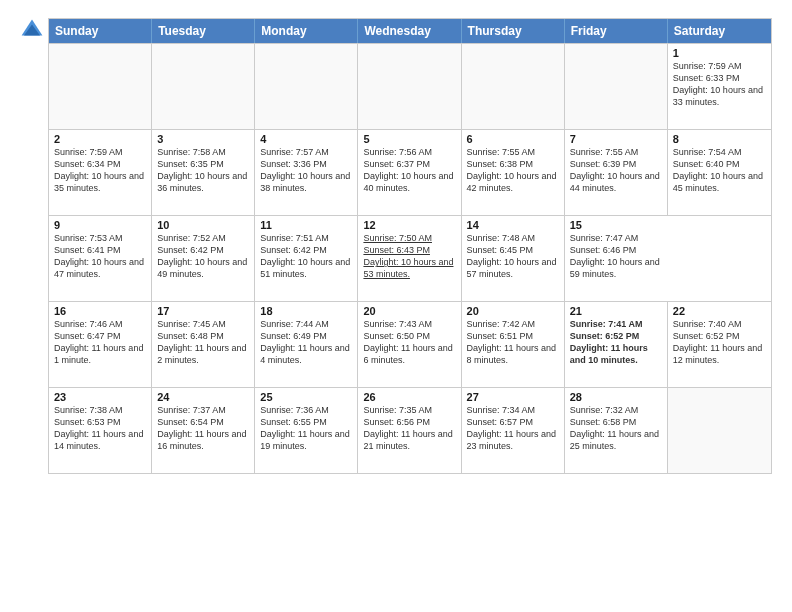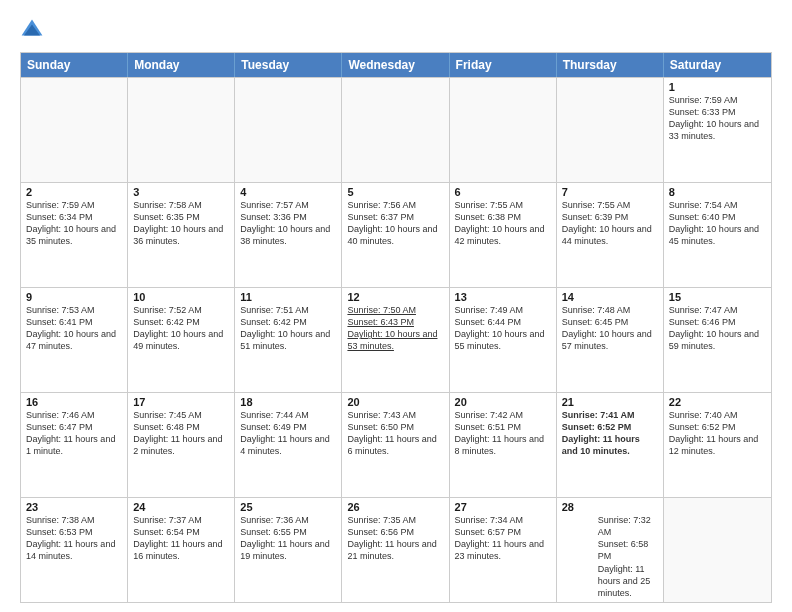--- a/index.html
+++ b/index.html
@@ -8,21 +8,21 @@
       background: #fff;
       width: 792px;
       height: 612px;
       overflow: hidden;
     }
     .page {
       width: 792px;
       height: 484px;
       padding: 18px 20px 10px 20px;
       display: flex;
-      flex-direction: column;
+      flex-direction: row;
     }
     .header {
       display: flex;
       justify-content: space-between;
       align-items: flex-start;
       margin-bottom: 10px;
     }
     .logo {
       display: flex;
       align-items: center;
@@ -131,25 +131,25 @@
     </div>
     <div class="title-block">
       <div class="month-title"></div>
       <div class="subtitle"></div>
     </div>
   </div>
 
   <div class="calendar">
     <div class="cal-header">
     <div class="cal-header-cell">Sunday</div>
+        <div class="cal-header-cell">Tuesday</div>
         <div class="cal-header-cell">Monday</div>
-        <div class="cal-header-cell">Tuesday</div>
         <div class="cal-header-cell">Wednesday</div>
+        <div class="cal-header-cell">Thursday</div>
         <div class="cal-header-cell">Friday</div>
-        <div class="cal-header-cell">Thursday</div>
         <div class="cal-header-cell">Saturday</div>
       </div>
     <div class="cal-body">
     <div class="cal-row">
           <div class="cal-cell empty"></div>
           <div class="cal-cell empty"></div>
           <div class="cal-cell empty"></div>
           <div class="cal-cell empty"></div>
           <div class="cal-cell empty"></div>
           <div class="cal-cell empty"></div>
@@ -223,26 +223,20 @@
 Sunset: 6:42 PM
 Daylight: 10 hours and 51 minutes.</div>
           </div>
           <div class="cal-cell">
             <span class="day-num">12</span>
             <div class="cell-text" style="white-space: pre-line; text-decoration: underline;">Sunrise: 7:50 AM
 Sunset: 6:43 PM
 Daylight: 10 hours and 53 minutes.</div>
           </div>
           <div class="cal-cell">
-            <span class="day-num">13</span>
-            <div class="cell-text" style="white-space: pre-line;">Sunrise: 7:49 AM
-Sunset: 6:44 PM
-Daylight: 10 hours and 55 minutes.</div>
-          </div>
-          <div class="cal-cell">
             <span class="day-num">14</span>
             <div class="cell-text" style="white-space: pre-line;">Sunrise: 7:48 AM
 Sunset: 6:45 PM
 Daylight: 10 hours and 57 minutes.</div>
           </div>
           <div class="cal-cell">
             <span class="day-num">15</span>
             <div class="cell-text" style="white-space: pre-line;">Sunrise: 7:47 AM
 Sunset: 6:46 PM
 Daylight: 10 hours and 59 minutes.</div>
@@ -318,21 +312,21 @@
 Daylight: 11 hours and 21 minutes.</div>
           </div>
           <div class="cal-cell">
             <span class="day-num">27</span>
             <div class="cell-text" style="white-space: pre-line;">Sunrise: 7:34 AM
 Sunset: 6:57 PM
 Daylight: 11 hours and 23 minutes.</div>
           </div>
           <div class="cal-cell">
             <span class="day-num">28</span>
-            <div class="cell-text" style="white-space: pre-line; margin-left: 36px;">Sunrise: 7:32 AM
+            <div class="cell-text" style="white-space: pre-line;">Sunrise: 7:32 AM
 Sunset: 6:58 PM
 Daylight: 11 hours and 25 minutes.</div>
           </div>
           <div class="cal-cell empty"></div>
         </div>
       </div>
   </div>
 </div>
 
 </body></html>

